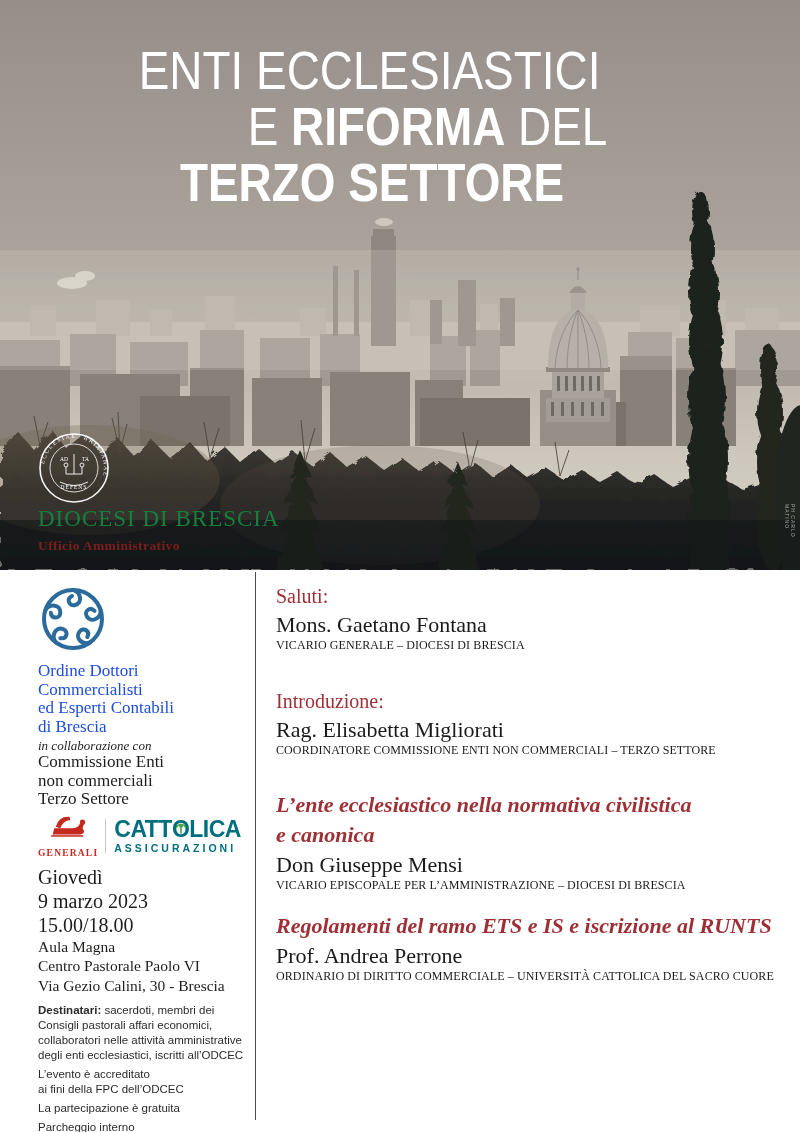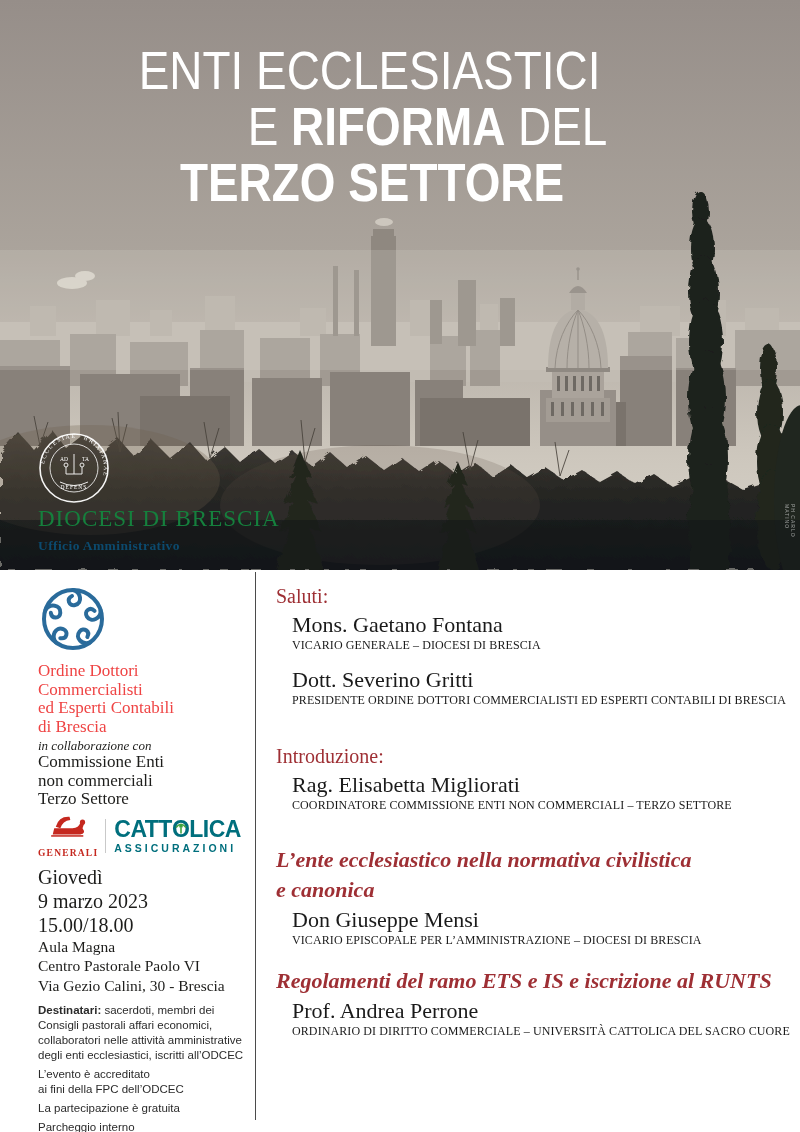--- a/index.html
+++ b/index.html
@@ -11,30 +11,30 @@
   .hero-title{position:absolute;left:0;top:42px;width:800px;text-align:center;color:#ffffff;
               font-family:"Liberation Sans",sans-serif;font-size:54px;line-height:56px;font-weight:400;}
   .hero-title .tline{white-space:nowrap;}
   .hero-title .tline>span{display:inline-block;transform:scaleX(.85);transform-origin:50% 50%;}
   .t1{transform:translateX(-30px);}
   .t2{transform:translateX(28px);}
   .t3{transform:translateX(-28px);font-weight:700;}
   .bold{font-weight:700;}
   .seal{position:absolute;left:36px;top:430px;}
   .diocesi-name{position:absolute;left:38px;top:506px;color:#15803d;font-size:23px;letter-spacing:1px;}
-  .diocesi-office{position:absolute;left:38px;top:538px;color:#0c4a6e;font-size:13.5px;font-weight:700;letter-spacing:.4px;}
+  .diocesi-office{position:absolute;left:38px;top:538px;color:#7f1d1d;font-size:13.5px;font-weight:700;letter-spacing:.4px;}
   .photo-credit{position:absolute;left:784px;top:504px;height:60px;color:rgba(255,255,255,.55);
                 font-family:"Liberation Sans",sans-serif;font-size:5px;letter-spacing:1px;
                 writing-mode:vertical-rl;}
   
   .vdivider{position:absolute;left:255px;top:572px;width:1px;height:548px;background:#4b4b4b;}
   
   .leftcol{position:absolute;left:38px;top:584px;width:212px;color:#1d1d1b;}
   .knot{margin:0 0 4px 0;}
-  .odcec-line{color:#ef4444;font-size:17px;line-height:18.5px;}
+  .odcec-line{color:#1d4ed8;font-size:17px;line-height:18.5px;}
   .collab{font-style:italic;font-size:13px;line-height:14px;margin-top:3px;}
   .comm-line{font-size:17px;line-height:18.5px;}
   .cattolica{margin-top:6px;display:flex;align-items:center;height:42px;}
   .generali-box{display:flex;flex-direction:column;align-items:center;gap:8px;}
   .generali-word{color:#c5281f;font-family:"Liberation Serif",serif;font-size:9.5px;font-weight:700;letter-spacing:1.2px;margin-top:1px;}
   .cat-divider{width:1px;height:34px;background:#c9c9c9;margin:0 8px 0 7px;}
   .cat-name{color:#006f7d;font-family:"Liberation Sans",sans-serif;font-weight:700;font-size:23px;line-height:23px;letter-spacing:-.5px;}
   .cat-oo{position:relative;display:inline-block;}
   .cat-figure{position:absolute;left:50%;top:45%;transform:translate(-50%,-50%);}
   .cat-sub{color:#006f7d;font-family:"Liberation Sans",sans-serif;font-weight:700;font-size:10.5px;letter-spacing:3px;margin-top:1px;}
@@ -46,21 +46,21 @@
   .info p{margin:0 0 4px 0;}
   .info .lbl{font-weight:700;}
   
   .program{position:absolute;left:276px;top:584px;width:514px;color:#1a1a1a;}
   .sec{margin:0;}
   .sec-head{color:#9e2f34;font-size:20px;line-height:24px;margin:0 0 4px 0;}
   .sec-head.talk{font-size:22px;line-height:30px;font-weight:700;font-style:italic;margin-bottom:2px;}
   .sec-head.w-narrow{max-width:420px;}
   .sp-name{font-size:22px;line-height:26px;}
   .sp-role{font-size:12px;line-height:15px;letter-spacing:.1px;}
-  .sp{margin:0 0 14px 16px;}
+  .sp{margin:0 0 14px 0;}
   .sp:last-child{margin-bottom:0;}
   .gap-a{margin-bottom:36px;}
   .gap-b{margin-bottom:32px;}
   .gap-c{margin-bottom:18px;}
   .gap-d{margin-bottom:14px;}
 </style>
 </head>
 <body>
 
 <div class="poster">
@@ -333,24 +333,20 @@
   </div>
 
   <div class="program">
 
     <div class="sec gap-a">
       <div class="sec-head">Saluti:</div>
       <div class="sp">
         <div class="sp-name">Mons. Gaetano Fontana</div>
         <div class="sp-role">VICARIO GENERALE – DIOCESI DI BRESCIA</div>
       </div>
-      <div class="sp">
-        <div class="sp-name">Dott. Severino Gritti</div>
-        <div class="sp-role">PRESIDENTE ORDINE DOTTORI COMMERCIALISTI ED ESPERTI CONTABILI DI BRESCIA</div>
-      </div>
     </div>
 
     <div class="sec gap-b">
       <div class="sec-head">Introduzione:</div>
       <div class="sp">
         <div class="sp-name">Rag. Elisabetta Migliorati</div>
         <div class="sp-role">COORDINATORE COMMISSIONE ENTI NON COMMERCIALI – TERZO SETTORE</div>
       </div>
     </div>
 

